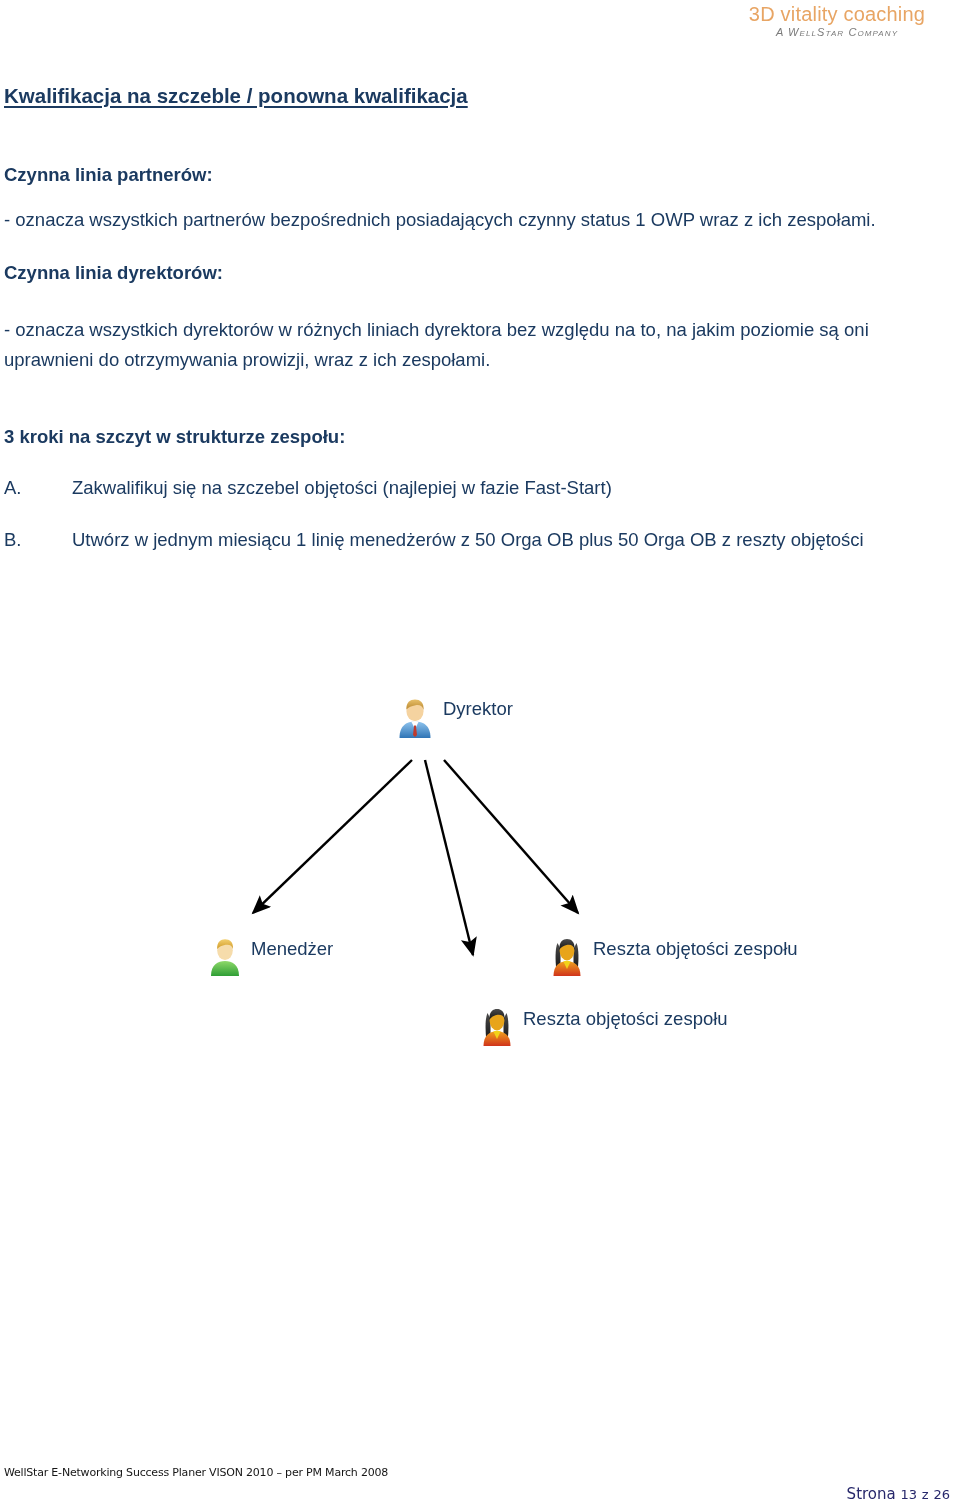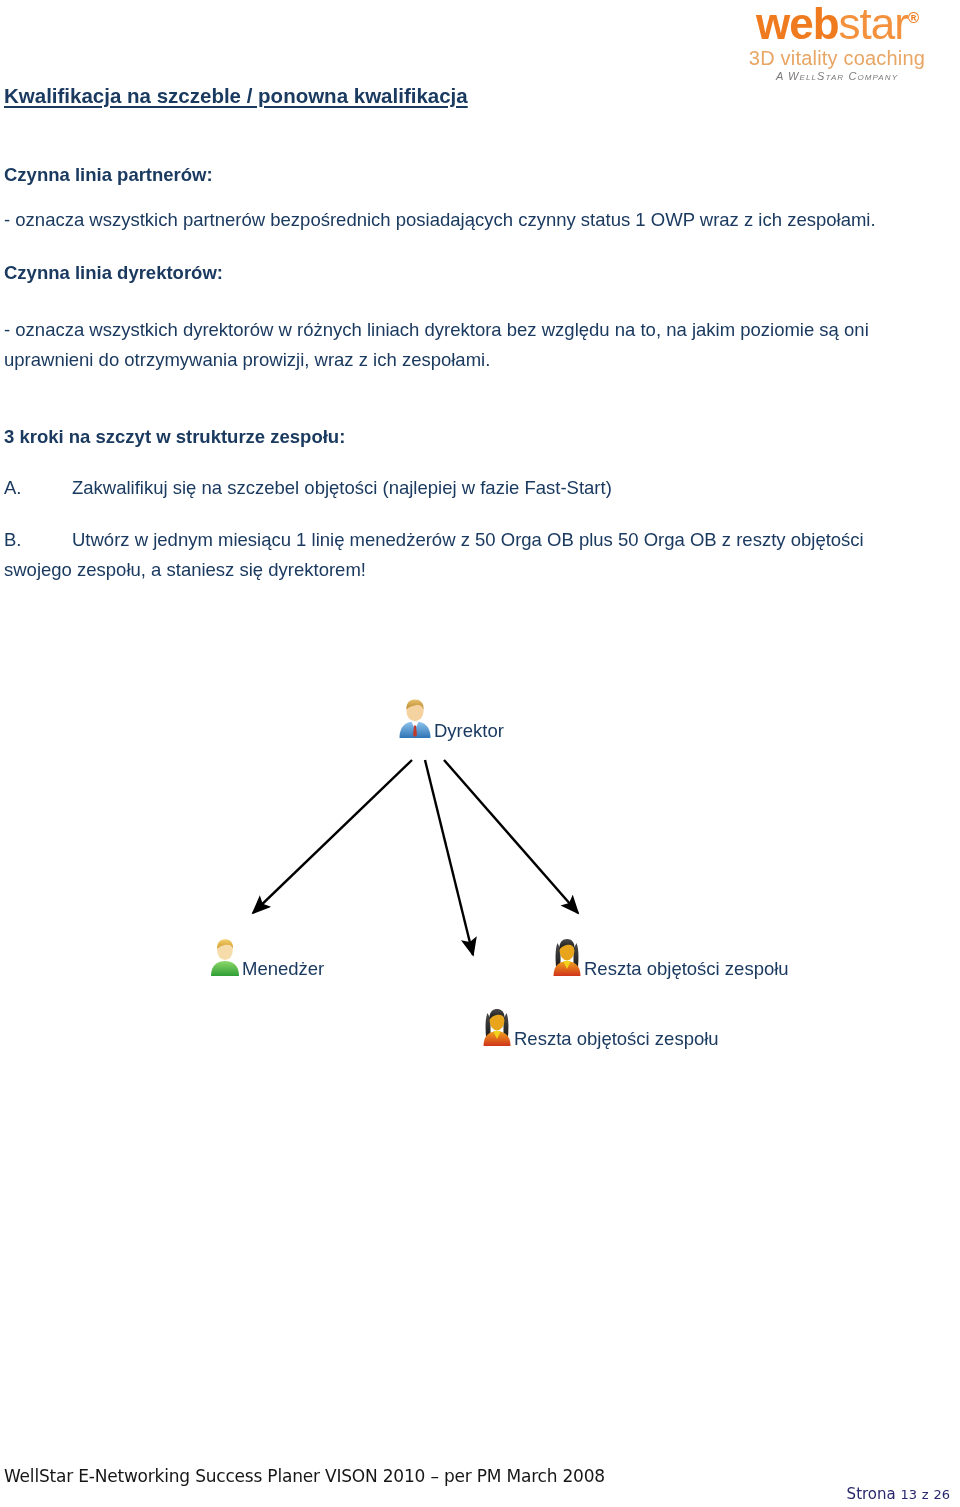--- a/index.html
+++ b/index.html
@@ -117,84 +117,80 @@
     height: 430px;
   }
   .arrow-layer {
     position: absolute;
     left: 0; top: 0;
     width: 960px; height: 430px;
   }
   .node {
     position: absolute;
     display: flex;
-    align-items: flex-end;
-    gap: 0;
+    align-items: flex-start;
+    gap: 9px;
     white-space: nowrap;
   }
   .node-label {
     font-size: 18.5px;
     color: #1b3a60;
   }
   .node-dyrektor { left: 396px; top: 38px; }
   .node-menedzer { left: 208px; top: 278px; }
   .node-reszta-1 { left: 550px; top: 278px; }
   .node-reszta-2 { left: 480px; top: 348px; }
   .avatar { flex: 0 0 auto; }
 
   
   .footer-left {
     position: absolute;
     left: 4px;
     top: 1466px;
-    font-size: 17px;
+    font-size: 11px;
     color: #161616;
     font-family: "DejaVu Sans", sans-serif;
     letter-spacing: -0.2px;
     white-space: nowrap;
   }
   .footer-right {
     position: absolute;
     right: 10px;
     top: 1485px;
     font-size: 15px;
     color: #27286b;
     font-family: "DejaVu Sans", sans-serif;
     white-space: nowrap;
   }
   .footer-page-num { font-size: 13px; }
 </style>
 </head>
 <body>
 
 <div class="logo-block">
-  <div class="logo-main">
-    <span class="logo-web">web</span><span class="logo-star">star</span><span class="logo-reg">®</span>
-  </div>
   <div class="logo-tag">3D vitality coaching</div>
   <div class="logo-sub">A WellStar Company</div>
 </div>
 
 <div class="page-title">Kwalifikacja na szczeble / ponowna kwalifikacja</div>
 
 <div class="blk bold h-partners">Czynna linia partnerów:</div>
 <div class="blk p-partners">- oznacza wszystkich partnerów bezpośrednich posiadających czynny status 1 OWP wraz z ich zespołami.</div>
 
 <div class="blk bold h-directors">Czynna linia dyrektorów:</div>
 <div class="blk p-directors">- oznacza wszystkich dyrektorów w różnych liniach dyrektora bez względu na to, na jakim poziomie są oni uprawnieni do otrzymywania prowizji, wraz z ich zespołami.</div>
 
 <div class="blk bold h-steps">3 kroki na szczyt w strukturze zespołu:</div>
 
 <div class="step-row step-a">
   <span class="step-letter">A.</span><span class="step-text">Zakwalifikuj się na szczebel objętości (najlepiej w fazie Fast-Start)</span>
 </div>
 
 <div class="step-row step-b">
   <span class="step-letter">B.</span><span class="step-text">Utwórz w jednym miesiącu 1 linię menedżerów z 50 Orga OB plus 50 Orga OB z reszty objętości</span>
-  <span class="step-cont">swojego zespołu, a staniesz się dyrektorem!</span>
 </div>
 
 <div class="diagram">
 
   <svg class="arrow-layer" viewBox="0 0 960 430">
     <defs>
       <marker id="ah" markerWidth="9" markerHeight="9" refX="7.2" refY="3.4" orient="auto" markerUnits="strokeWidth">
         <path d="M0,0 L8,3.4 L0,6.8 L1.6,3.4 z" fill="#000000"></path>
       </marker>
     </defs>

